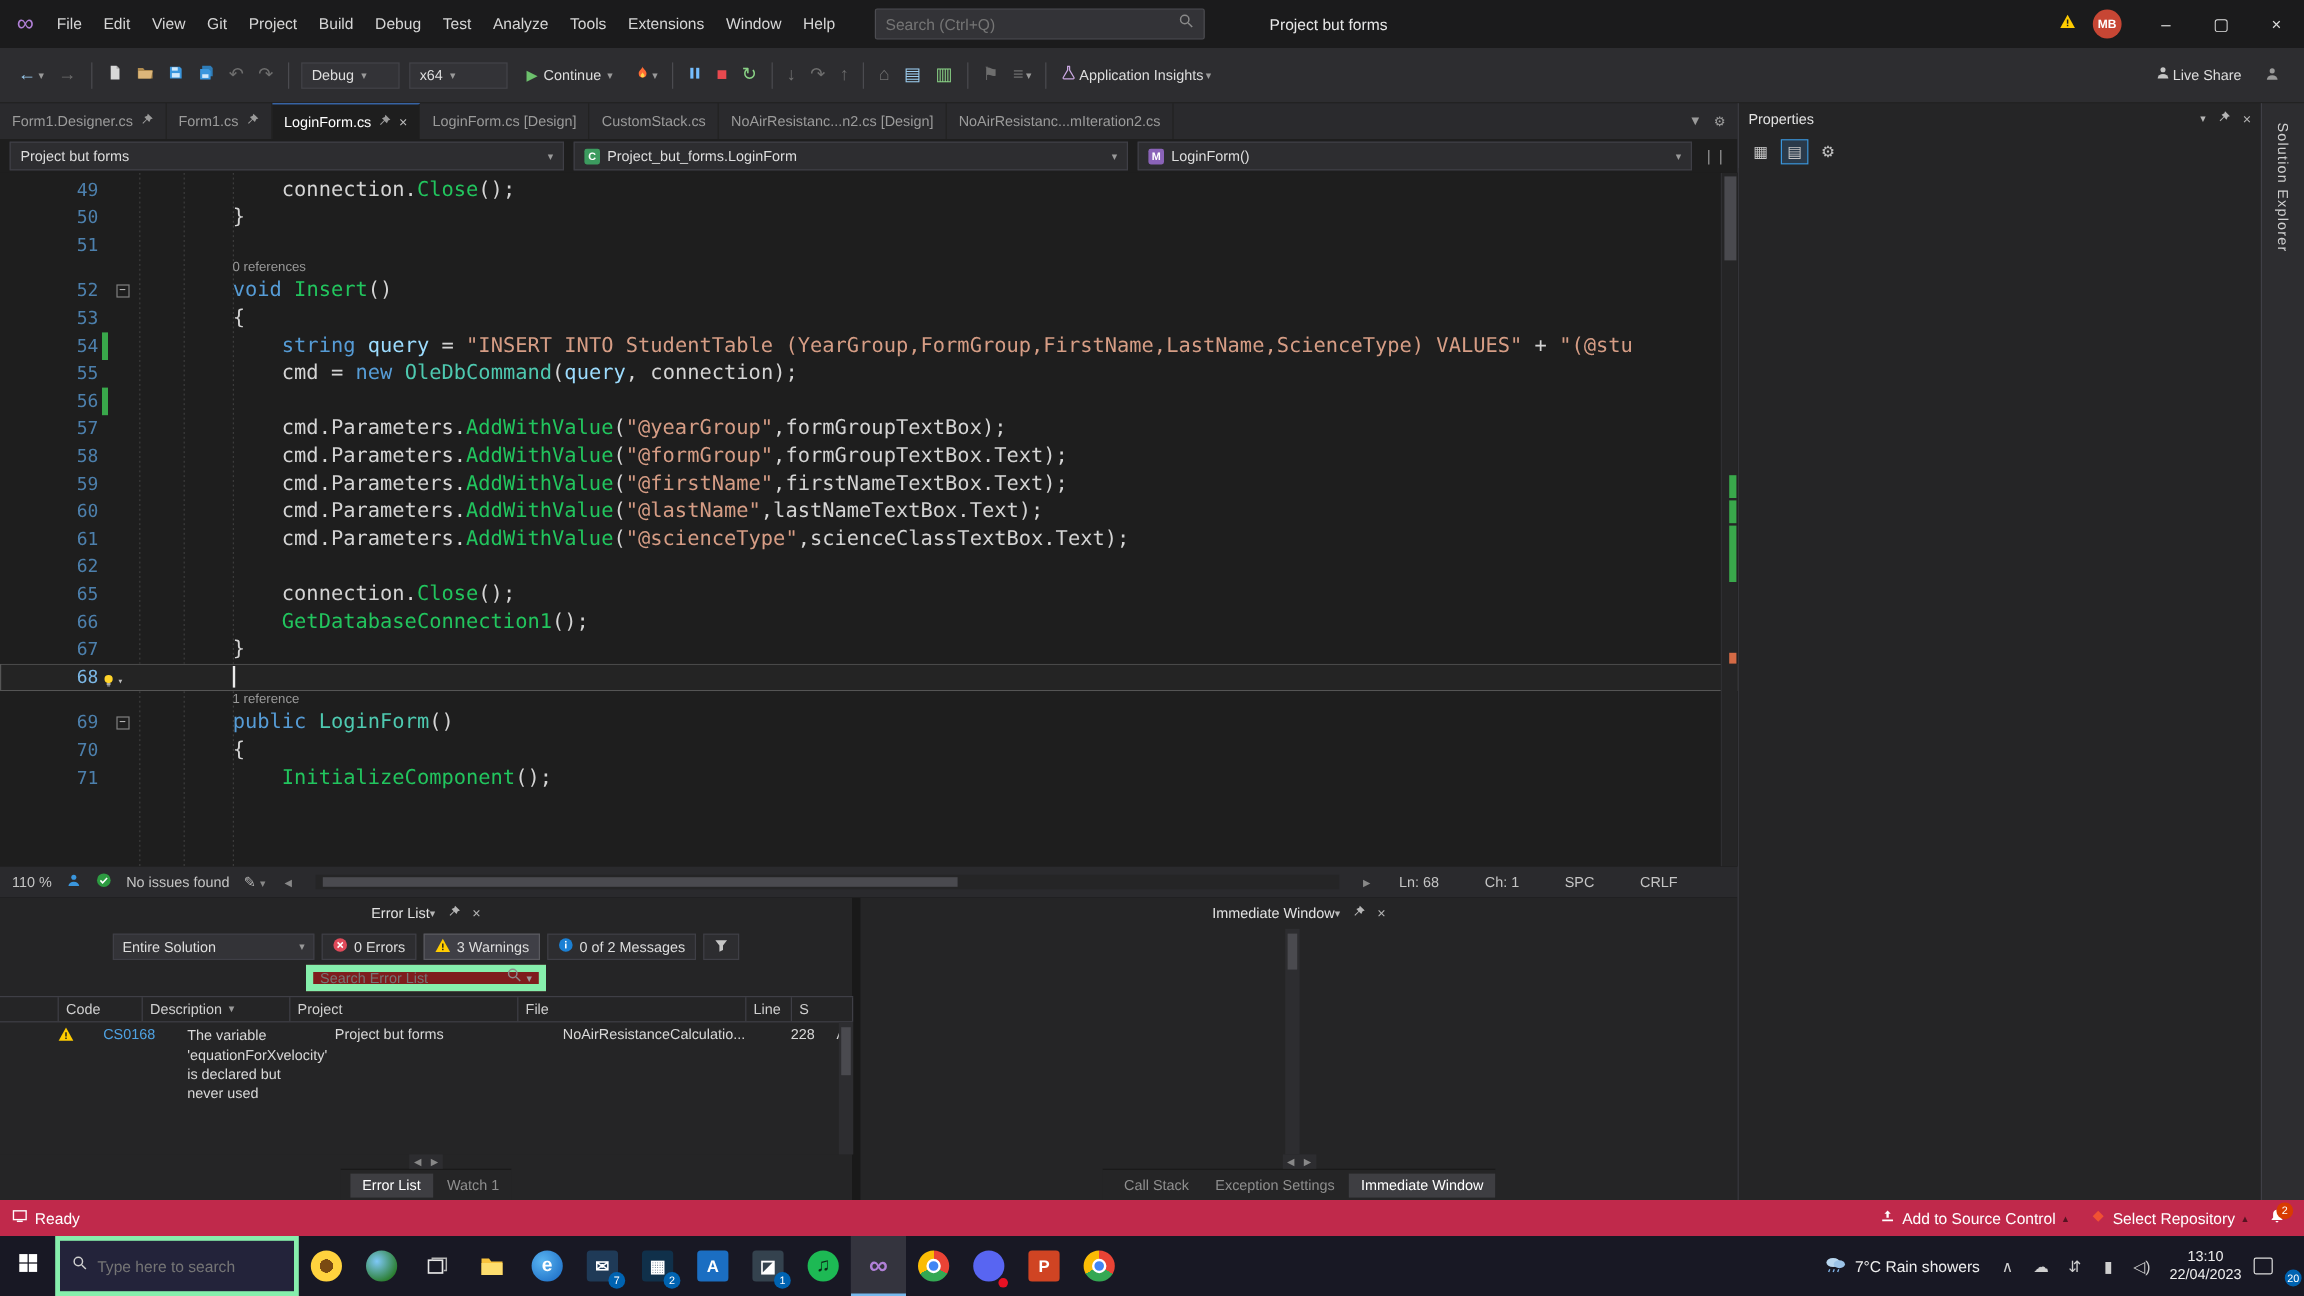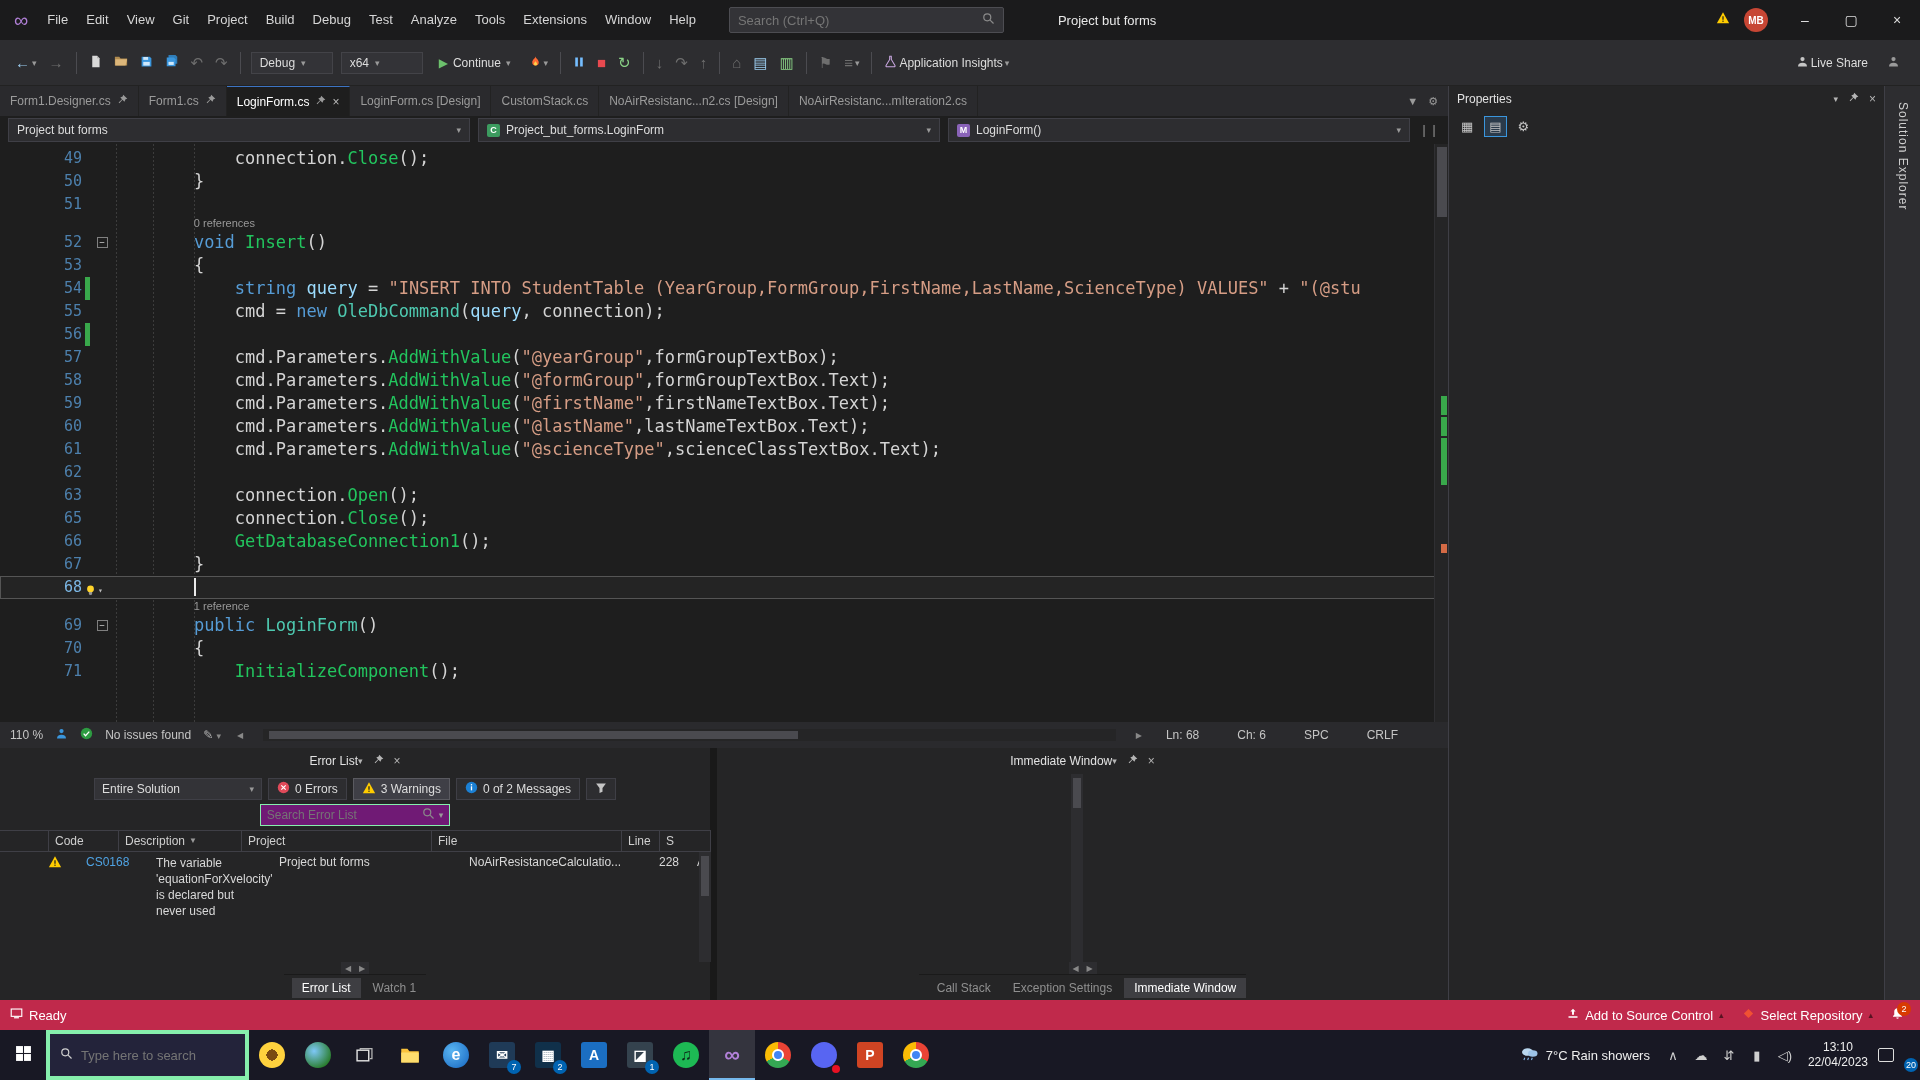--- a/index.html
+++ b/index.html
@@ -87,21 +87,21 @@
   .panel-tabs { height:26px; background:#252526; border-top:1px solid #1a1a1a; display:flex; align-items:center; padding-left:8px; gap:2px; flex:none; }
   .ptab { font-size:12px; color:#8f8f8f; padding:3px 10px; }
   .ptab.active { color:#fff; background:#3e3e42; }
 
   
   .el-toolbar { height:30px; display:flex; align-items:center; gap:6px; padding:0 8px; flex:none; }
   .el-filter { width:168px; height:22px; background:#333337; border:1px solid #3f3f46; font-size:12px; color:#ddd; display:flex; align-items:center; padding:0 7px; }
   .el-filter .dd-arrow { margin-left:auto; font-size:9px; color:#999; }
   .el-btn { height:22px; border:1px solid #3f3f46; display:flex; align-items:center; gap:5px; font-size:12px; color:#ddd; padding:0 8px; background:#2d2d30; }
   .el-btn.pressed { background:#3f3f46; border-color:#5a5a60; }
-  .el-search { height:22px; margin:0 8px 4px; background:#701a75; border:1px solid #86efac; display:flex; align-items:center; padding:0 6px; flex:none; }
+  .el-search { height:22px; margin:0 8px 4px; background:#7f1d1d; border:6px solid #86efac; display:flex; align-items:center; padding:0 6px; flex:none; }
   .el-search input { flex:1; background:transparent; border:none; outline:none; color:#999; font-size:12px; font-family:"Liberation Sans",sans-serif; }
   .el-grid { flex:1; display:flex; flex-direction:column; min-height:0; background:#252526; position:relative; }
   .el-hrow, .el-row { display:flex; font-size:12px; }
   .el-hrow { height:22px; align-items:center; color:#cfcfcf; border-top:1px solid #3f3f46; border-bottom:1px solid #3f3f46; flex:none; }
   .el-hrow .cell { border-right:1px solid #3f3f46; height:100%; display:flex; align-items:center; padding:0 6px; gap:4px; }
   .el-row { color:#d8d8d8; align-items:flex-start;margin-left:31px; }
   .el-row .cell { padding:3px 6px; }
   .cell.c-sev{width:50px; flex:none; justify-content:center; text-align:center;}
   .cell.c-code{width:70px; flex:none;}
   .cell.c-desc{width:123px; flex:none; white-space:normal; line-height:16px;}
@@ -398,21 +398,20 @@
             <div class="crow"><span class="bp"></span><span class="num">53</span><span class="chg"></span><span class="fold"></span><span class="codecell"><span class="c-p">        </span><span class="c-p">{</span></span></div>
             <div class="crow"><span class="bp"></span><span class="num">54</span><span class="chg"><span class="bar"></span></span><span class="fold"></span><span class="codecell"><span class="c-p">            </span><span class="c-kw">string</span><span class="c-p"> </span><span class="c-lv">query</span><span class="c-p"> = </span><span class="c-st">"INSERT INTO StudentTable (YearGroup,FormGroup,FirstName,LastName,ScienceType) VALUES"</span><span class="c-p"> + </span><span class="c-st">"(@stu</span></span></div>
             <div class="crow"><span class="bp"></span><span class="num">55</span><span class="chg"></span><span class="fold"></span><span class="codecell"><span class="c-p">            </span><span class="c-p">cmd = </span><span class="c-kw">new</span><span class="c-p"> </span><span class="c-ty">OleDbCommand</span><span class="c-p">(</span><span class="c-lv">query</span><span class="c-p">, connection);</span></span></div>
             <div class="crow"><span class="bp"></span><span class="num">56</span><span class="chg"><span class="bar"></span></span><span class="fold"></span><span class="codecell"><span class="c-p"></span></span></div>
             <div class="crow"><span class="bp"></span><span class="num">57</span><span class="chg"></span><span class="fold"></span><span class="codecell"><span class="c-p">            </span><span class="c-p">cmd.Parameters.</span><span class="c-m">AddWithValue</span><span class="c-p">(</span><span class="c-st">"@yearGroup"</span><span class="c-p">,formGroupTextBox);</span></span></div>
             <div class="crow"><span class="bp"></span><span class="num">58</span><span class="chg"></span><span class="fold"></span><span class="codecell"><span class="c-p">            </span><span class="c-p">cmd.Parameters.</span><span class="c-m">AddWithValue</span><span class="c-p">(</span><span class="c-st">"@formGroup"</span><span class="c-p">,formGroupTextBox.Text);</span></span></div>
             <div class="crow"><span class="bp"></span><span class="num">59</span><span class="chg"></span><span class="fold"></span><span class="codecell"><span class="c-p">            </span><span class="c-p">cmd.Parameters.</span><span class="c-m">AddWithValue</span><span class="c-p">(</span><span class="c-st">"@firstName"</span><span class="c-p">,firstNameTextBox.Text);</span></span></div>
             <div class="crow"><span class="bp"></span><span class="num">60</span><span class="chg"></span><span class="fold"></span><span class="codecell"><span class="c-p">            </span><span class="c-p">cmd.Parameters.</span><span class="c-m">AddWithValue</span><span class="c-p">(</span><span class="c-st">"@lastName"</span><span class="c-p">,lastNameTextBox.Text);</span></span></div>
             <div class="crow"><span class="bp"></span><span class="num">61</span><span class="chg"></span><span class="fold"></span><span class="codecell"><span class="c-p">            </span><span class="c-p">cmd.Parameters.</span><span class="c-m">AddWithValue</span><span class="c-p">(</span><span class="c-st">"@scienceType"</span><span class="c-p">,scienceClassTextBox.Text);</span></span></div>
             <div class="crow"><span class="bp"></span><span class="num">62</span><span class="chg"></span><span class="fold"></span><span class="codecell"><span class="c-p"></span></span></div>
-            <div class="crow"><span class="bp"></span><span class="num">63</span><span class="chg"></span><span class="fold"></span><span class="codecell"><span class="c-p">            </span><span class="c-p">connection.</span><span class="c-m">Open</span><span class="c-p">();</span></span></div>
             <div class="crow"><span class="bp"></span><span class="num">65</span><span class="chg"></span><span class="fold"></span><span class="codecell"><span class="c-p">            </span><span class="c-p">connection.</span><span class="c-m">Close</span><span class="c-p">();</span></span></div>
             <div class="crow"><span class="bp"></span><span class="num">66</span><span class="chg"></span><span class="fold"></span><span class="codecell"><span class="c-p">            </span><span class="c-m">GetDatabaseConnection1</span><span class="c-p">();</span></span></div>
             <div class="crow"><span class="bp"></span><span class="num">67</span><span class="chg"></span><span class="fold"></span><span class="codecell"><span class="c-p">        </span><span class="c-p">}</span></span></div>
             <div class="crow cur"><span class="bp"></span><span class="num" style="color:#7cb8e6">68</span><span class="chg"></span><span class="fold"></span><span class="codecell"><span class="c-p"></span></span><span class="bulb"><svg viewBox="0 0 16 16" width="13" height="13">
                   <circle cx="8" cy="6" r="4.2" fill="#ffd42a"></circle>
                   <rect x="6" y="10.2" width="4" height="1.8" fill="#bbb"></rect>
                   <rect x="6.5" y="12.4" width="3" height="1.2" fill="#999"></rect>
                 </svg>▾</span><span class="caret" style="left:193.84px"></span></div>
             <div class="ref-row">
               <span class="pad"></span>
@@ -443,21 +442,21 @@
             </svg></span>
         <span>No issues found</span>
         <span style="color:#b5b5b5">✎ <span style="font-size:9px;color:#888">▾</span></span>
         <span class="hs-arrow">◀</span>
         <div class="ed-hscroll">
             <div class="ed-hthumb"></div>
           </div>
         <span class="hs-arrow">▶</span>
         <div class="right-info">
           <span>Ln: 68</span>
-          <span>Ch: 6</span>
+          <span>Ch: 1</span>
           <span>SPC</span>
           <span>CRLF</span>
         </div>
       </div>
 
       <div class="panels">
 
         <div class="panel errorlist">
           <div class="panel-head">
             <span>Error List</span>

